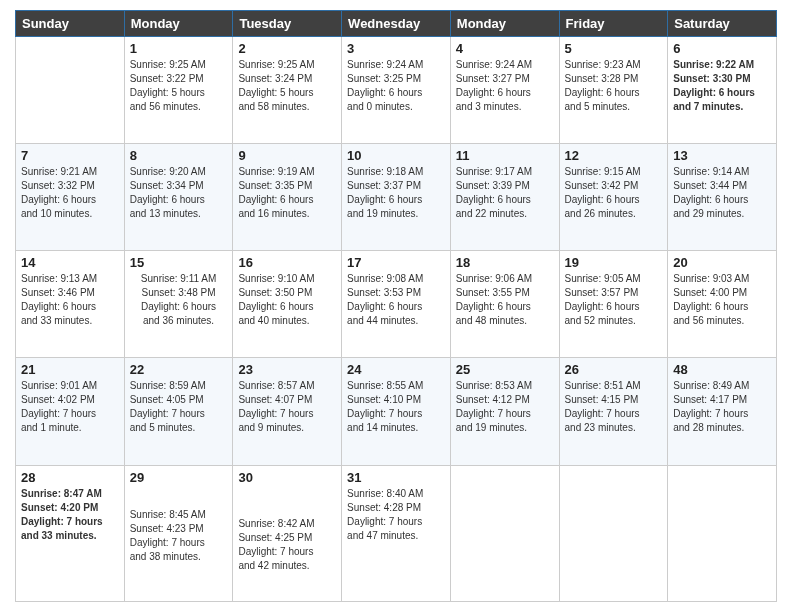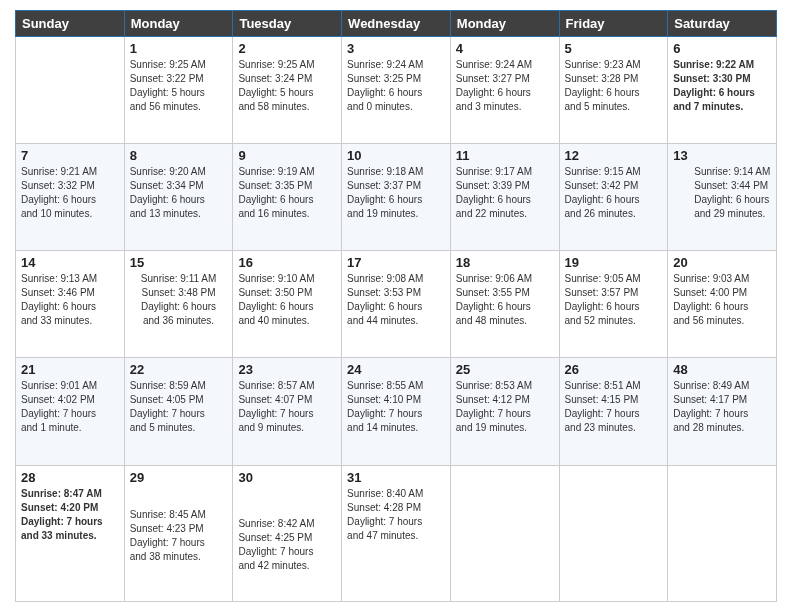--- a/index.html
+++ b/index.html
@@ -187,21 +187,21 @@
           </td>
           <td>
             <span class="day-number">12</span>
             <div class="day-info" style="white-space: pre-line;">Sunrise: 9:15 AM
 Sunset: 3:42 PM
 Daylight: 6 hours
 and 26 minutes.</div>
           </td>
           <td>
             <span class="day-number">13</span>
-            <div class="day-info" style="white-space: pre-line; margin-left: 21px;">Sunrise: 9:14 AM
+            <div class="day-info" style="white-space: pre-line;">Sunrise: 9:14 AM
 Sunset: 3:44 PM
 Daylight: 6 hours
 and 29 minutes.</div>
           </td>
         </tr>
         <tr>
           <td>
             <span class="day-number">14</span>
             <div class="day-info" style="white-space: pre-line;">Sunrise: 9:13 AM
 Sunset: 3:46 PM

